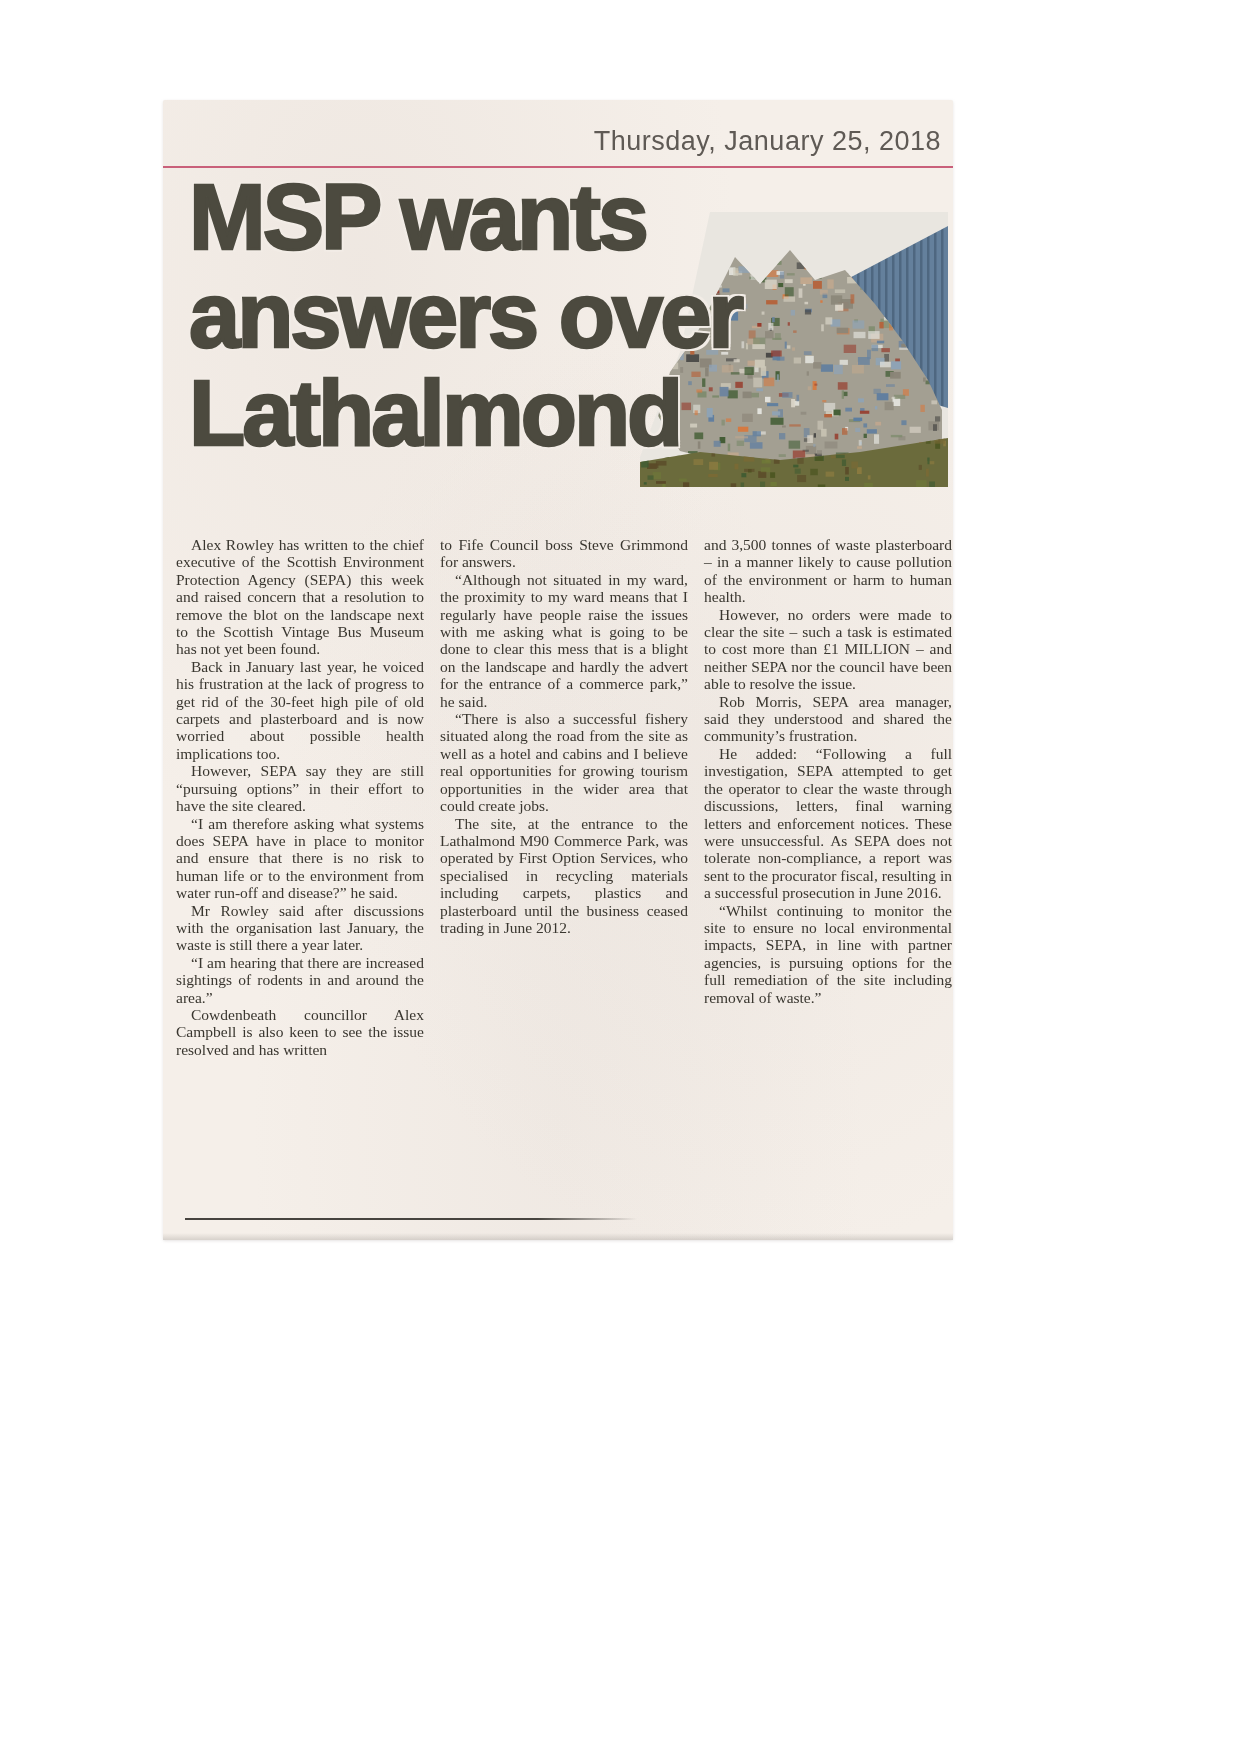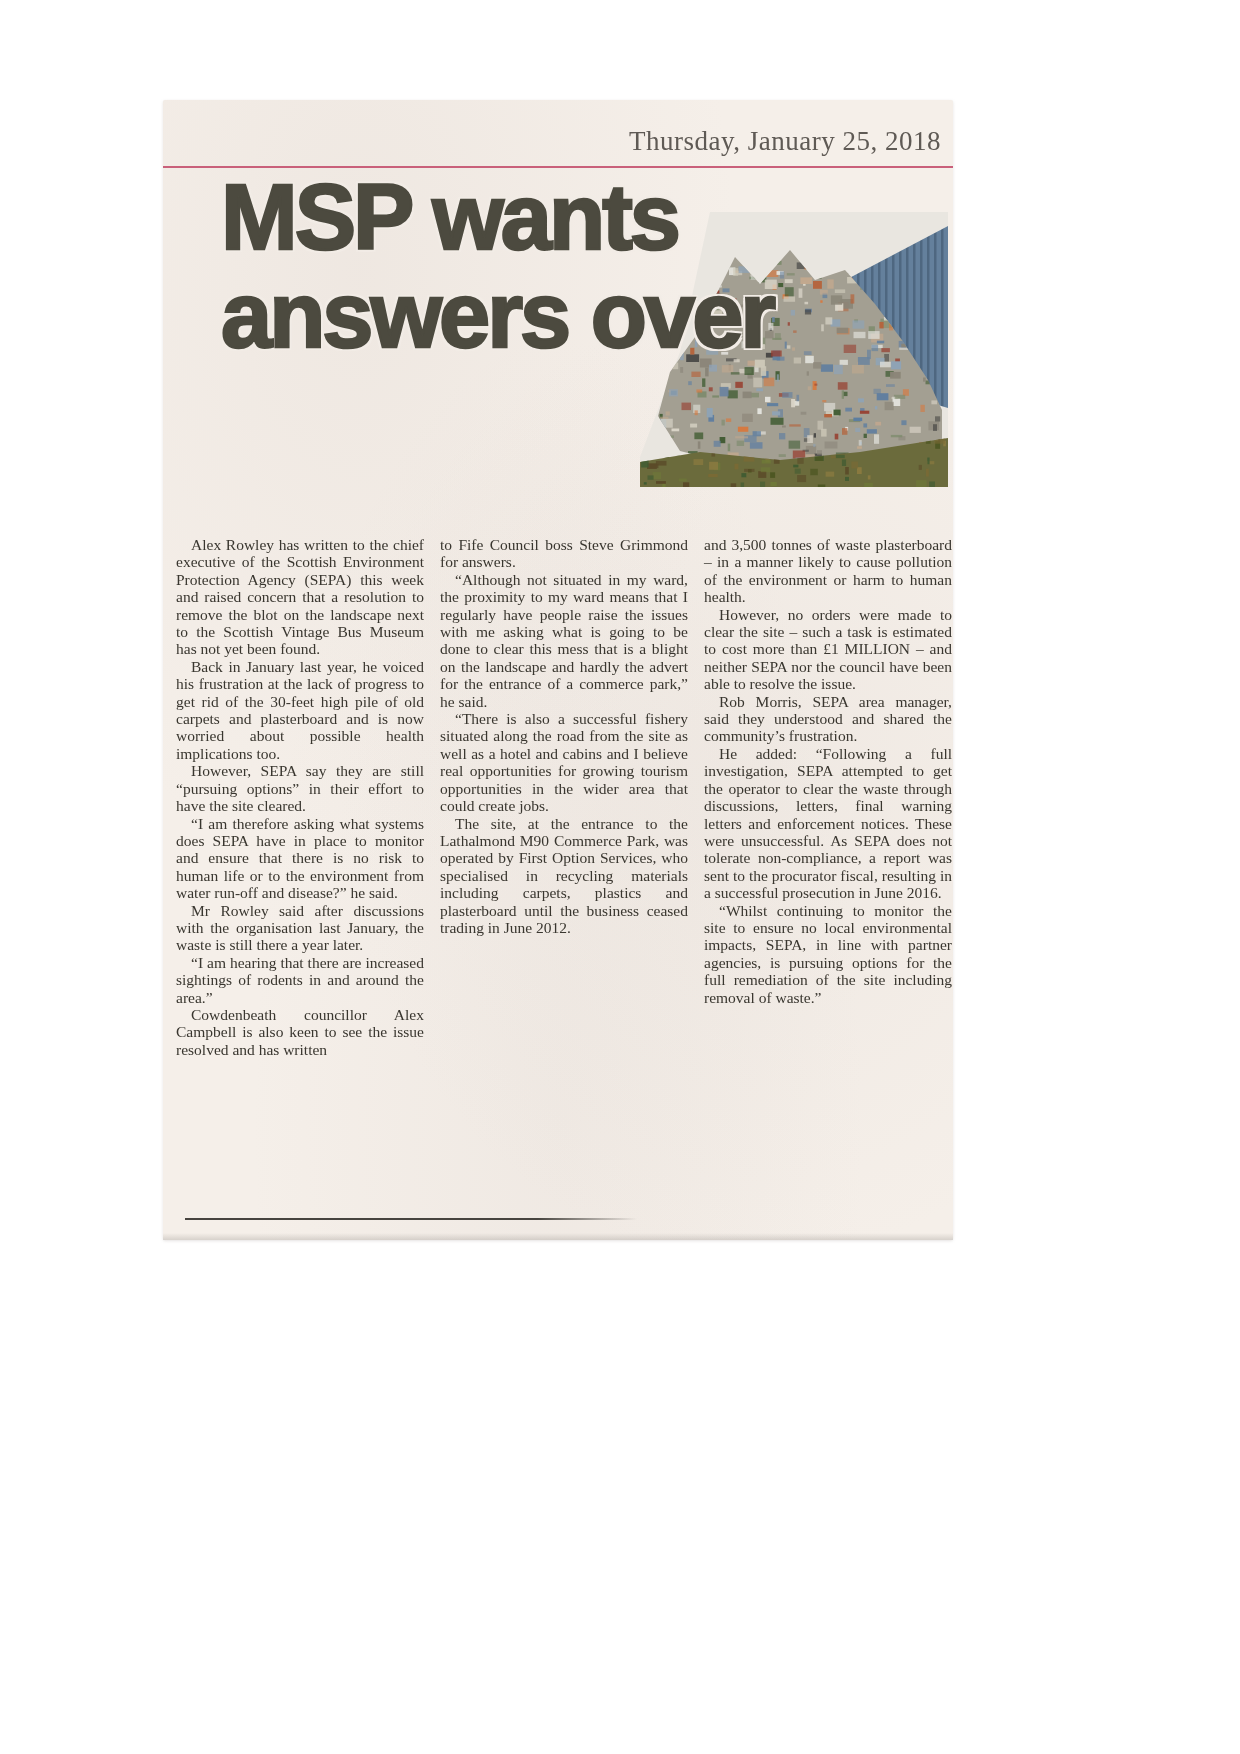--- a/index.html
+++ b/index.html
@@ -47,21 +47,20 @@
     font-family: "Liberation Sans", sans-serif;
     font-weight: bold;
     font-size: 92px; line-height: 98px;
     letter-spacing: -3px;
     color: #4c4a3f;
     -webkit-text-stroke: 2.5px #4c4a3f;
     text-shadow:
       3px 0 0 #f2ece6, -3px 0 0 #f2ece6, 0 3px 0 #f2ece6, 0 -3px 0 #f2ece6,
       3px 3px 0 #f2ece6, -3px -3px 0 #f2ece6, 3px -3px 0 #f2ece6, -3px 3px 0 #f2ece6;
     white-space: nowrap;
-    margin-left: 32px;
   }
   .headline .hl-line { display: block; }
 
   .columns {
     position: absolute; left: 13px; top: 436px; width: 778px;
     display: flex; gap: 16px; z-index: 2;
   }
   .col {
     width: 248px; flex: 0 0 248px;
     font-size: 15.5px; line-height: 17.4px;
@@ -74,21 +73,21 @@
     position: absolute; left: 22px; top: 1118px; width: 452px; height: 2px;
     background: linear-gradient(to right, #47443f 0%, #47443f 78%, rgba(71,68,63,0) 100%);
   }
 </style>
 </head>
 <body>
 
 <div class="page">
   <div class="clipping">
 
-    <div class="dateline" style="color: rgb(95, 90, 85); font-family: Liberation Serif, serif;">Thursday, January 25, 2018</div>
+    <div class="dateline" style="color: rgb(95, 90, 85);">Thursday, January 25, 2018</div>
     <div class="rule-red" style="background: rgb(201, 96, 122);"></div>
 
     <div class="photo">
       <svg width="308" height="275" viewBox="0 0 308 275" xmlns="http://www.w3.org/2000/svg">
         <defs>
           <pattern id="corr" width="7" height="12" patternUnits="userSpaceOnUse">
             <rect width="7" height="12" class="bld-fill" fill="#64809c"></rect>
             <rect x="0" width="2.5" height="12" class="bld-stripe" fill="#4e6780"></rect>
           </pattern>
           <clipPath id="pileClip">
@@ -615,20 +614,21 @@
             <rect x="218.1" y="228.1" width="6.7" height="2.1" fill="#7a6a35" opacity="0.74"></rect>
             <rect x="175.1" y="244.6" width="8.1" height="4.3" fill="#49541f" opacity="0.73"></rect>
             <rect x="226.3" y="229.3" width="4.1" height="2.4" fill="#5a4a28" opacity="0.94"></rect>
           </g>
       </svg>
     </div>
 
     <div class="headline">
       <span class="hl-line">MSP wants</span>
       <span class="hl-line">answers over</span>
+      <span class="hl-line">Lathalmond</span>
     </div>
 
     <div class="columns">
         <div class="col">
           <p>Alex Rowley has written to the chief executive of the Scottish Environment Protection Agency (SEPA) this week and raised concern that a resolution to remove the blot on the landscape next to the Scottish Vintage Bus Museum has not yet been found.</p>
           <p>Back in January last year, he voiced his frustration at the lack of progress to get rid of the 30-feet high pile of old carpets and plasterboard and is now worried about possible health implications too.</p>
           <p>However, SEPA say they are still “pursuing options” in their effort to have the site cleared.</p>
           <p>“I am therefore asking what systems does SEPA have in place to monitor and ensure that there is no risk to human life or to the environment from water run-off and disease?” he said.</p>
           <p>Mr Rowley said after discussions with the organisation last January, the waste is still there a year later.</p>
           <p>“I am hearing that there are increased sightings of rodents in and around the area.”</p>

